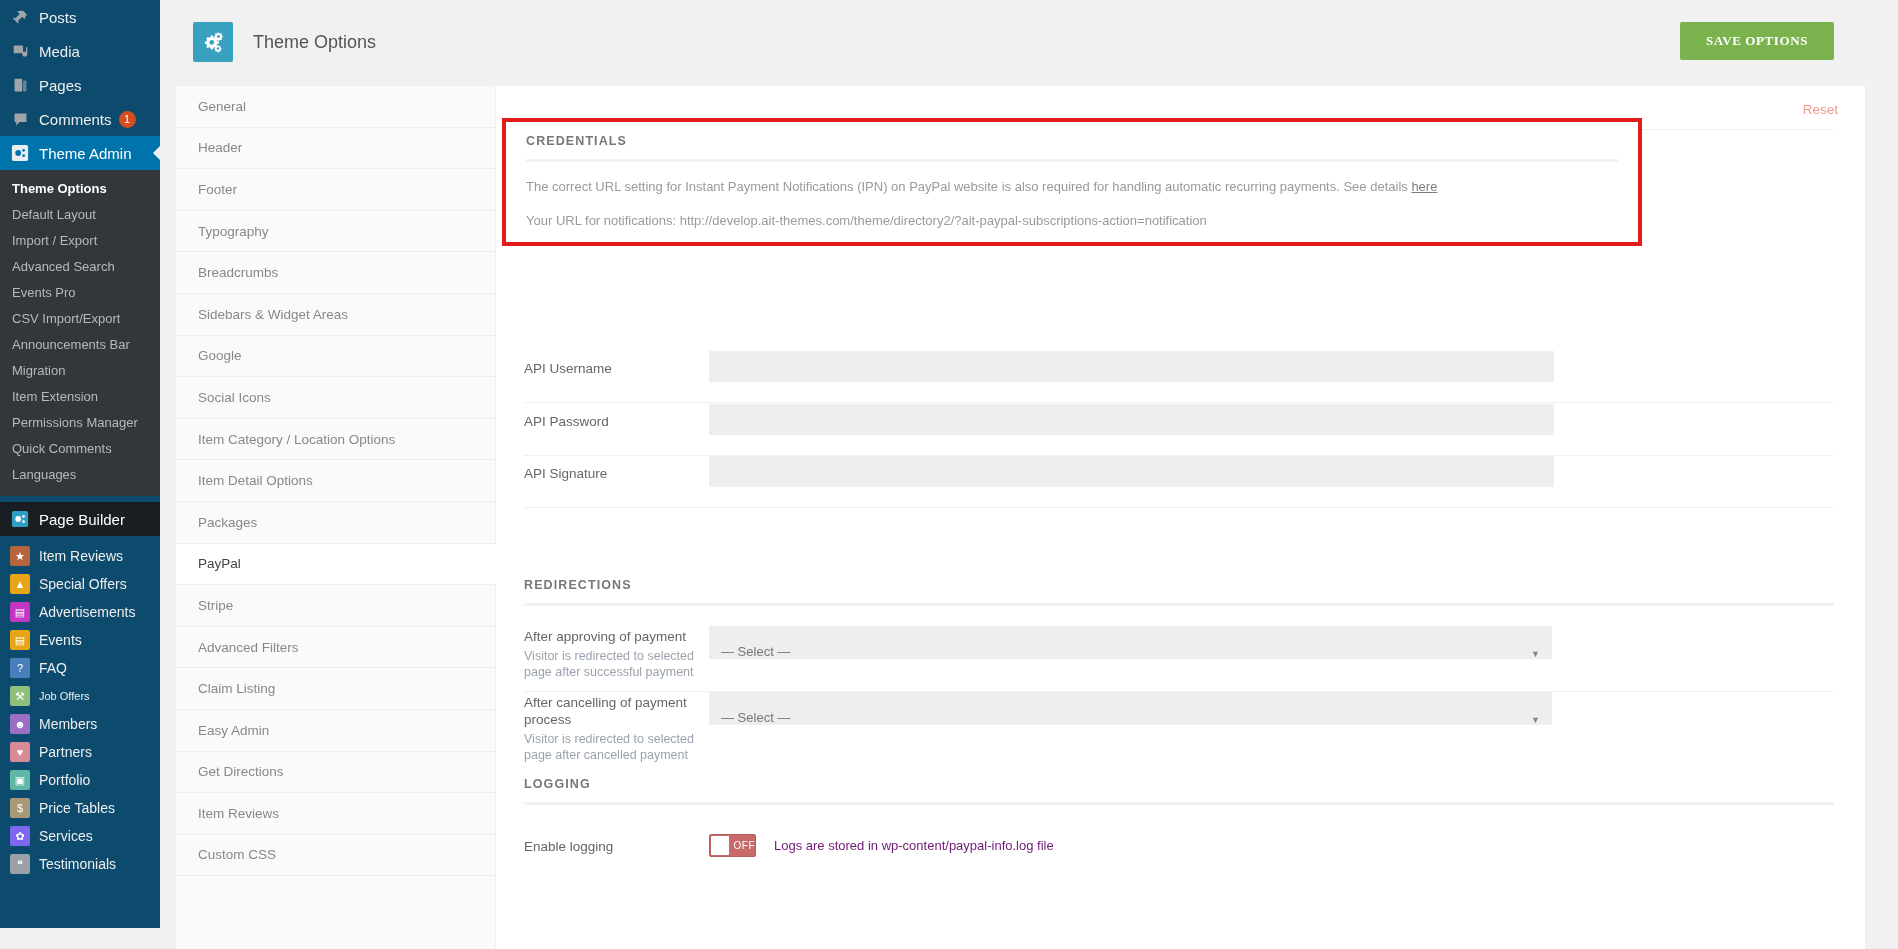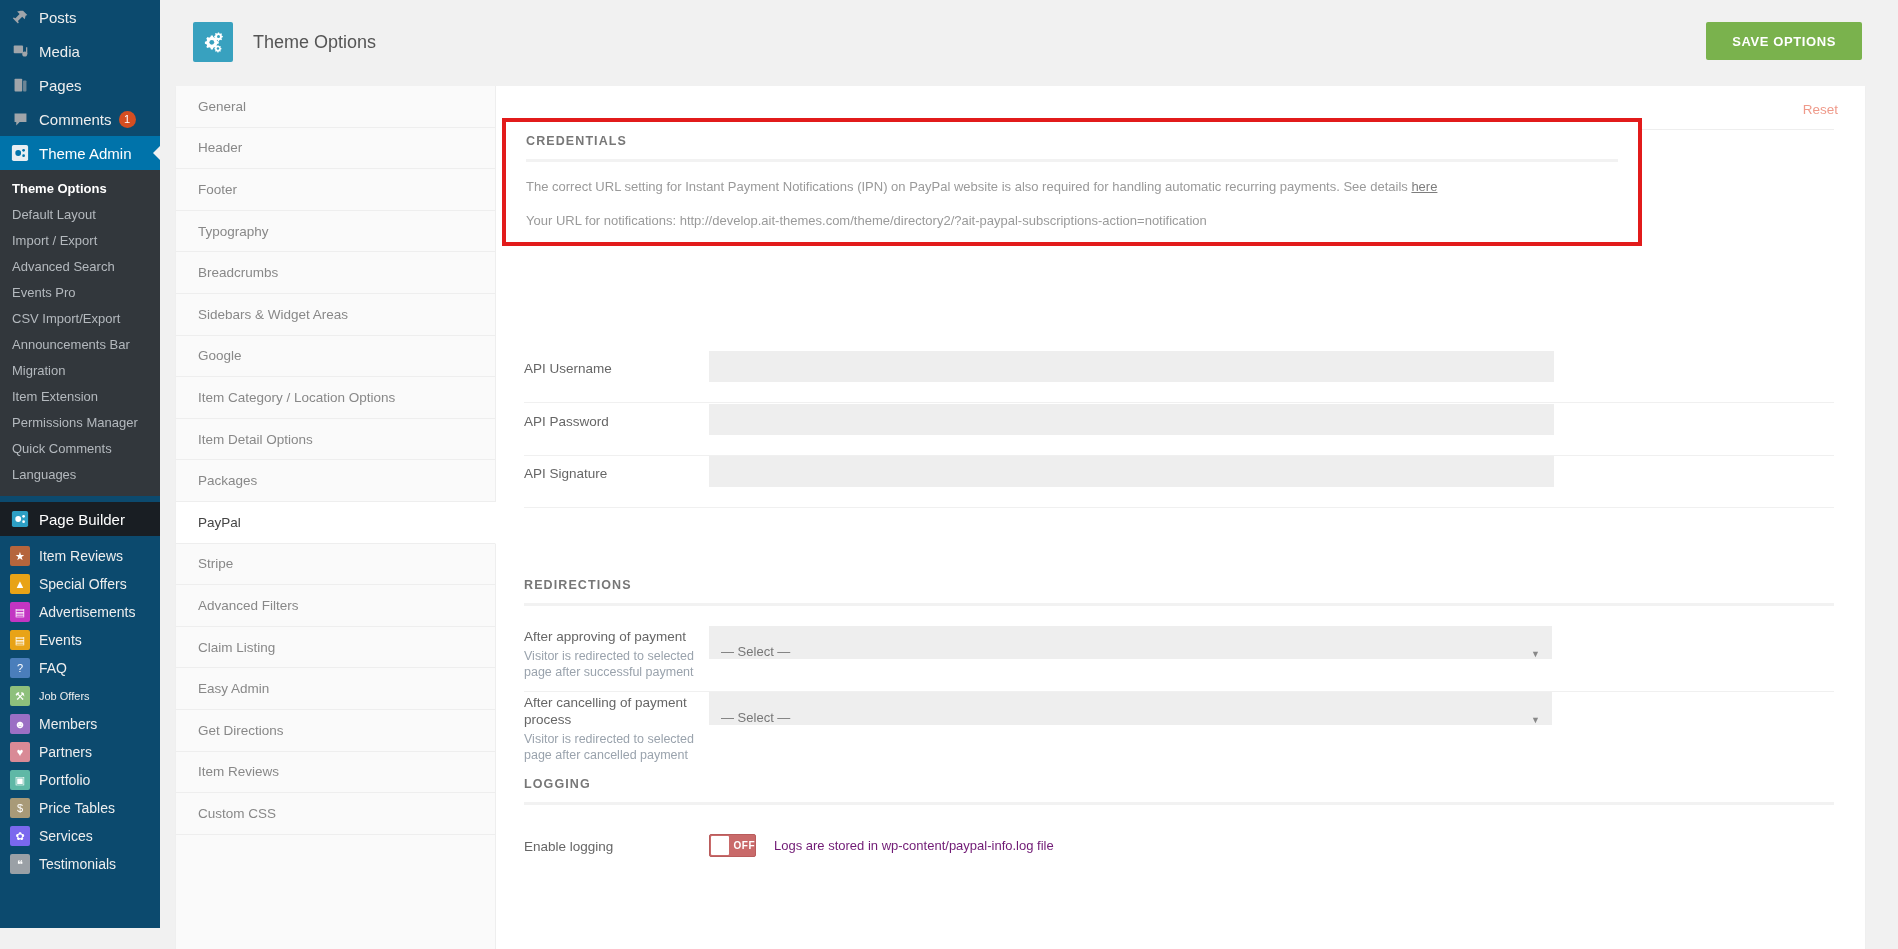--- a/index.html
+++ b/index.html
@@ -94,25 +94,25 @@
     width: 40px; height: 40px;
     background: #38a1bf;
     border-radius: 2px;
     display: flex; align-items: center; justify-content: center;
   }
   #page-title {
     position: absolute; left: 93px; top: 32px;
     font-size: 18px; color: #555;
   }
   #save-options-button {
-    position: absolute; right: 36px; top: 22px;
+    position: absolute; right: 64px; top: 22px;
     background: #7ab24d;
     color: #fff;
     border: none;
-    font-family: Liberation Sans, sans-serif;
+    font-family: Liberation Serif, serif;
     font-size: 13px; font-weight: bold;
     letter-spacing: .6px;
     padding: 0 26px;
     height: 38px;
     border-radius: 2px;
     cursor: pointer;
   }
 
   
   #panel {
@@ -248,21 +248,21 @@
     display: flex; align-items: center;
     cursor: pointer;
   }
   .toggle .knob {
     width: 21px; height: 19px;
     background: #fff;
     margin-left: 1px;
     border-radius: 1px;
   }
   .toggle .txt {
-    color: #fff; font-size: 10px; font-weight: bold;
+    color: #fff; font-size: 10px; font-weight: normal;
     margin-left: 5px;
     letter-spacing: .5px;
   }
   .toggle-note {
     position: absolute; left: 250px;
     font-size: 13px; color: #701a75;
     line-height: 23px;
   }
 </style>
 </head>
@@ -458,20 +458,23 @@
           <span>Typography</span>
         </div>
         <div class="tab-item">
           <span>Breadcrumbs</span>
         </div>
         <div class="tab-item">
           <span>Sidebars &amp; Widget Areas</span>
         </div>
         <div class="tab-item">
           <span>Google</span>
+        </div>
+        <div class="tab-item">
+          <span>Social Icons</span>
         </div>
         <div class="tab-item">
           <span>Item Category / Location Options</span>
         </div>
         <div class="tab-item">
           <span>Item Detail Options</span>
         </div>
         <div class="tab-item">
           <span>Packages</span>
         </div>

